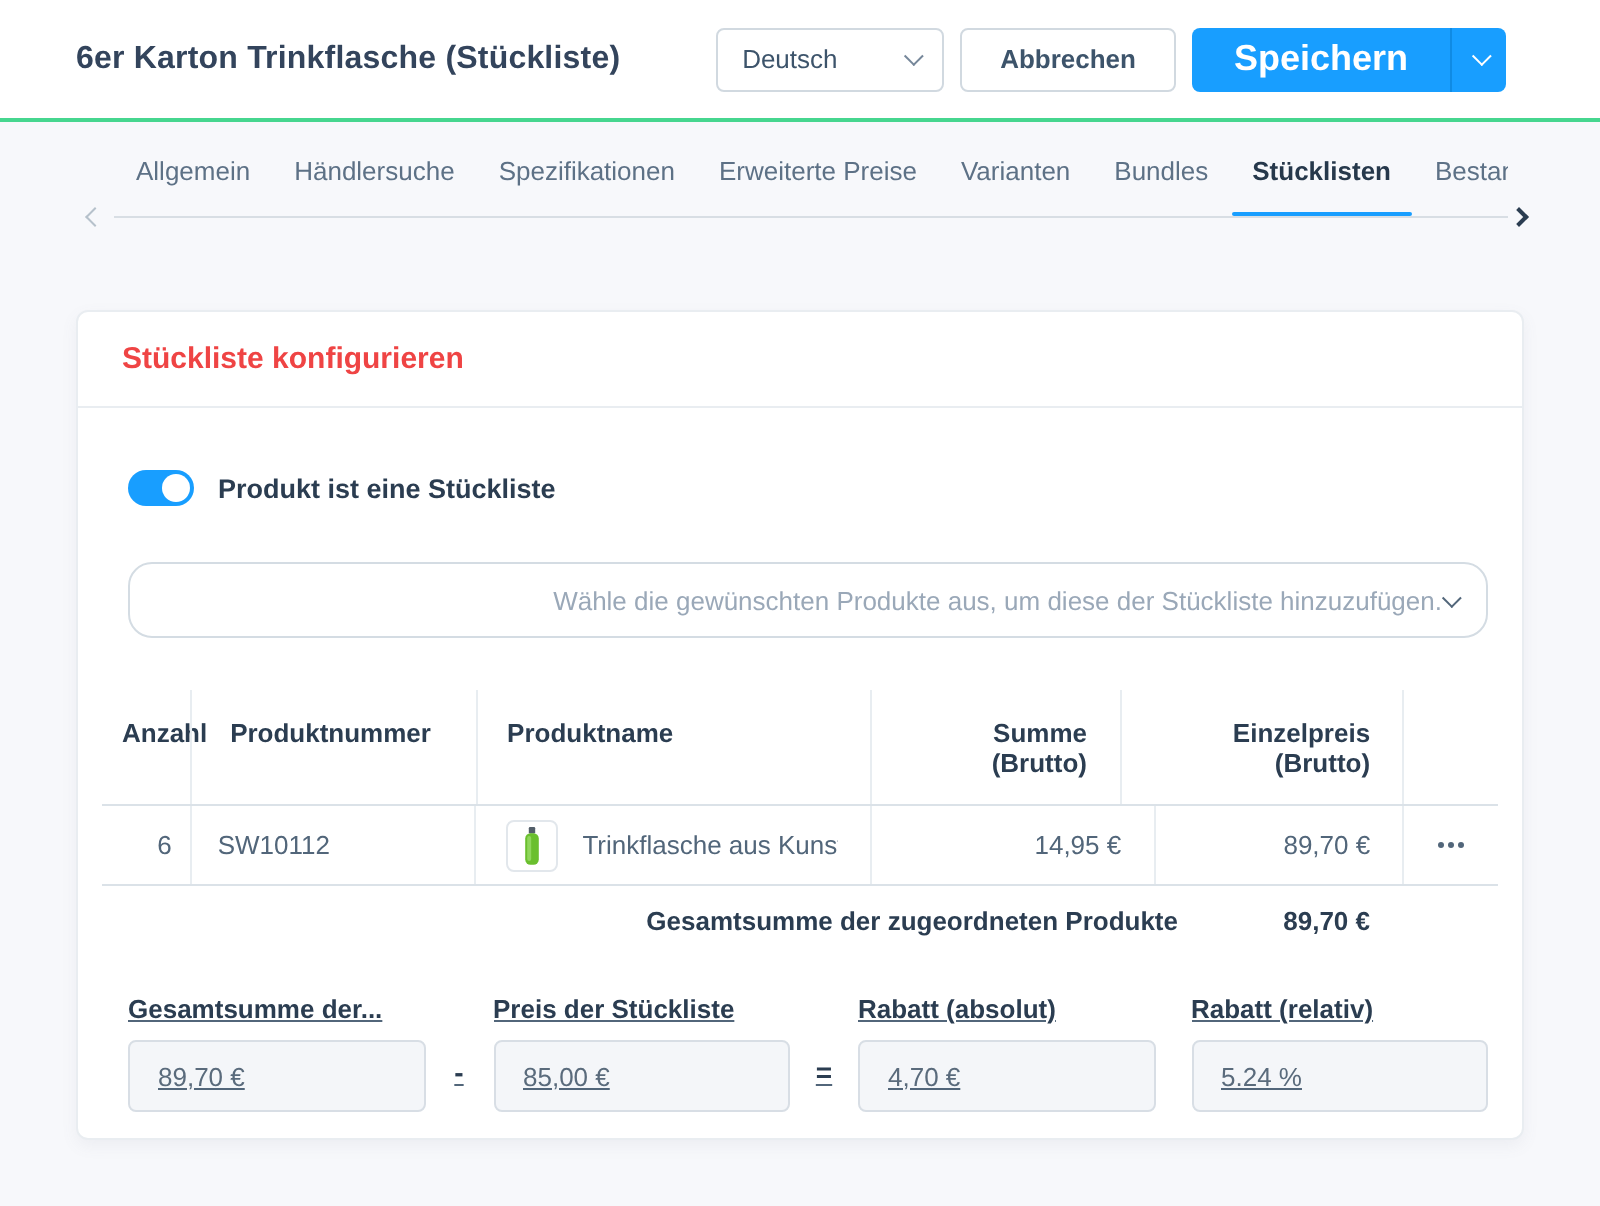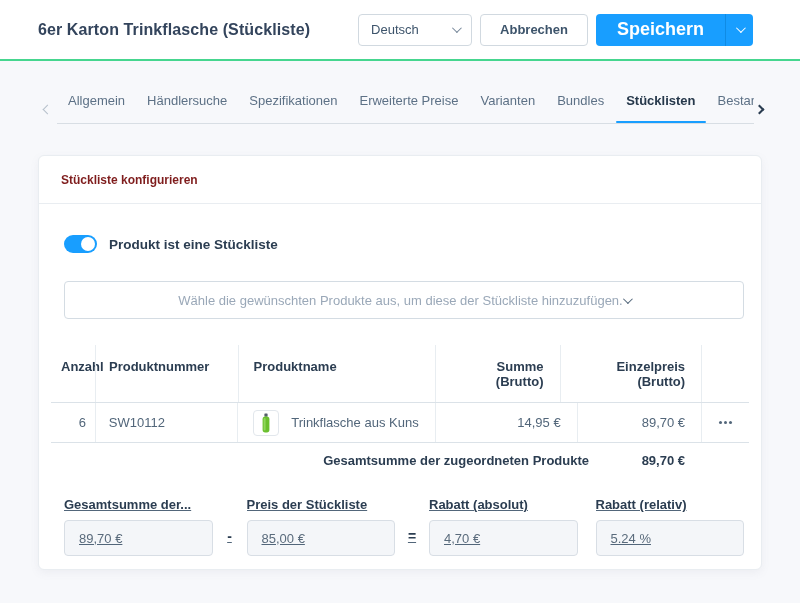--- a/index.html
+++ b/index.html
@@ -30,55 +30,55 @@
   .chev.down  { transform:rotate(45deg) translateY(-2px); }
   .chev.left  { transform:rotate(135deg); }
   .chev.right { transform:rotate(-45deg); }
   .chev.thin  { border-width:1.3px; }
   .white { color:#fff; } .gray { color:#76879a; }
 
   
   .tabs-scroll-left  { position:absolute; left:44px; top:99px; color:#b6c1cb; cursor:pointer; }
   .tabs-scroll-right { position:absolute; left:756px; top:99px; color:#2b3d51; cursor:pointer; }
   .tabs-scroll-right .chev { border-width:2px; }
-  .tabbar { position:absolute; left:57px; top:83px; width:697px; display:flex;
+  .tabbar { position:absolute; left:57px; top:68px; width:697px; display:flex;
             overflow:hidden; border-bottom:1px solid #d8dee4; }
   .tab { flex:none; padding:10px 11px 15px; font-size:13px; color:#5d7186; cursor:pointer;
          position:relative; white-space:nowrap; }
   .tab.active { color:#26384b; font-weight:700; }
   .tab.active::after { content:""; position:absolute; left:1px; right:1px; bottom:0; height:2px;
                        background:#189eff; border-radius:1px; }
 
   
   .card { position:absolute; left:38px; top:155px; width:724px; height:415px; background:#fff;
           border:1px solid #e9edf1; border-radius:6px; box-shadow:0 3px 8px rgba(110,120,135,.08); }
   .card-header { height:48px; border-bottom:1px solid #e9edf1; display:flex; align-items:center; padding:0 22px; }
-  .card-title { font-size:12px; font-weight:700; color:#7f1d1d;text-align:center; }
+  .card-title { font-size:15px; font-weight:700; color:#ef4444;text-align:center; }
 
   .toggle-row { margin:31px 25px 0; display:flex; align-items:center; gap:12px; }
   .toggle { width:33px; height:18px; border-radius:9px; background:#189eff; position:relative; cursor:pointer; flex:none; }
   .toggle-knob { position:absolute; top:2px; right:2px; width:14px; height:14px; border-radius:50%; background:#fff; }
   .toggle-label { font-size:13.5px; font-weight:700; color:#2b3d51; }
 
-  .product-select { margin:28px 17px 0 25px; height:38px; border:1px solid #d4dce3; border-radius:4px;
-                    background:#fff; display:flex; align-items:center; justify-content:center;
+  .product-select { margin:28px 17px 0 25px; height:38px; border:1px solid #d4dce3; border-radius:12px;
+                    background:#fff; display:flex; align-items:center; justify-content:flex-end;
                     padding:0 15px; cursor:pointer; }
   .select-placeholder { font-size:13px; color:#9aa8b8; }
 
   
   .grid { margin:26px 12px 0; }
   .g-row { display:flex; align-items:stretch; }
   .g-head .g-cell { font-size:13px; font-weight:700; color:#2b3d51; padding:14px 16px 13px; }
   .g-head { border-bottom:1px solid #dbe2e8; }
   .g-body { border-bottom:1px solid #dbe2e8; }
   .g-body .g-cell { font-size:13px; color:#52667a; padding:0 16px; display:flex; align-items:center; min-height:39px; }
   .g-cell { border-left:1px solid #e8edf1; }
   .g-cell.first { border-left:none; }
   .c1 { width:44px;  padding-left:10px !important; padding-right:9px !important; }
-  .c2 { width:143px; padding-left:13px !important; }
+  .c2 { width:143px; padding-left:13px !important;text-align:center; }
   .c3 { width:198px; padding-left:15px !important; }
   .c4 { width:142px; }
   .c5 { width:125px; }
   .c6 { width:48px; border-left:1px solid #e8edf1; }
   .num { text-align:right; justify-content:flex-end; }
   .g-body .c1 { justify-content:flex-end; }
 
   .thumb { width:26px; height:26px; border:1px solid #e2e7ec; border-radius:4px; background:#fff;
            display:flex; align-items:center; justify-content:center; margin-right:12px; flex:none; }
   .prod-name { white-space:nowrap; overflow:hidden; }

